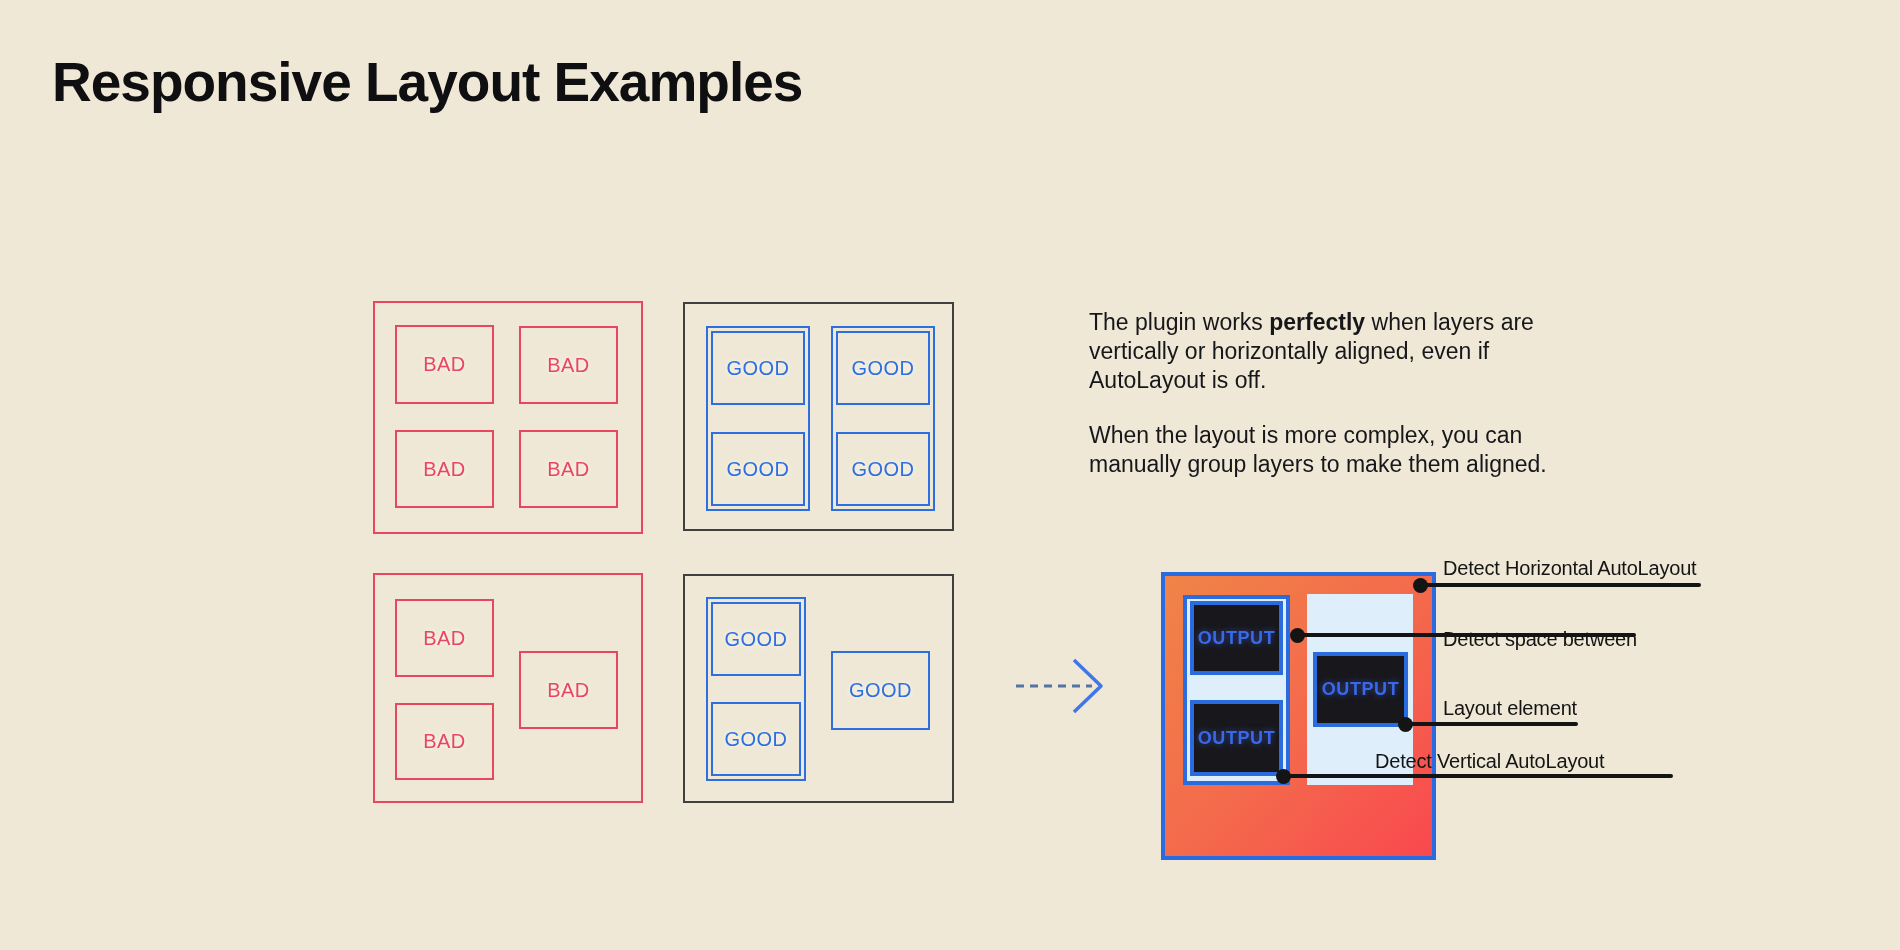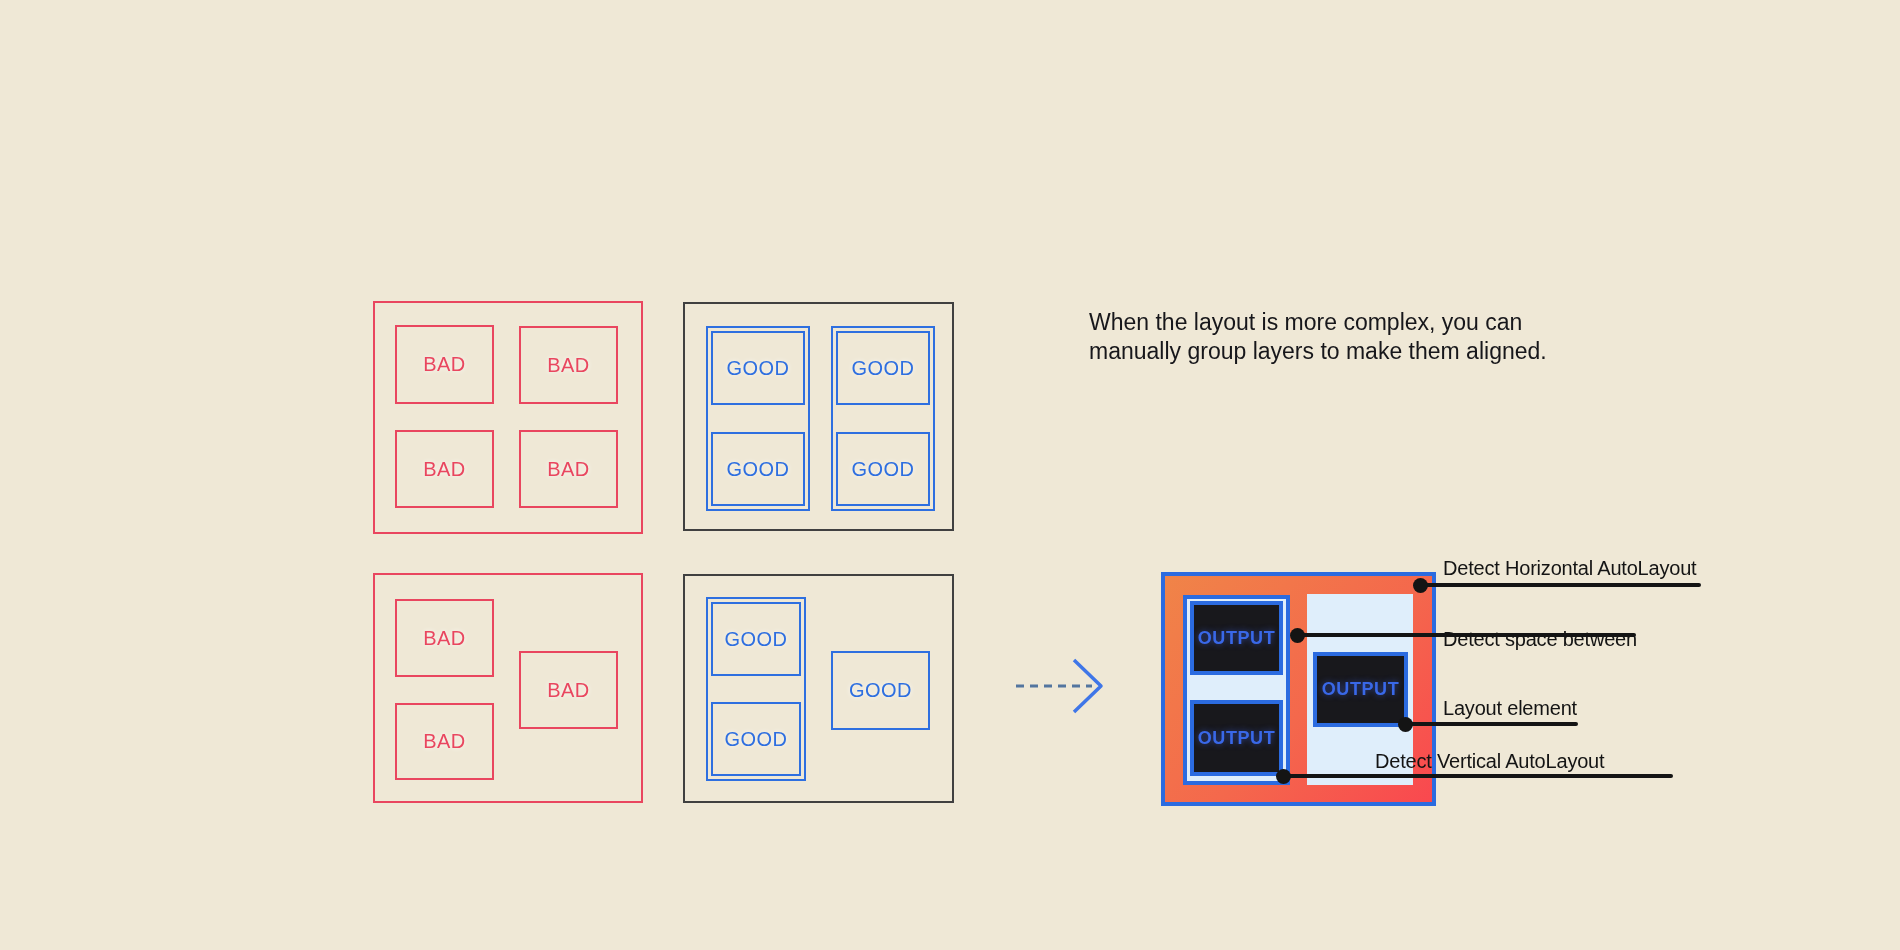--- a/index.html
+++ b/index.html
@@ -66,20 +66,21 @@
     letter-spacing:-0.2px;color:#141414;white-space:nowrap;
   }
   .ann-line{position:absolute;height:4px;background:#141414;border-radius:2px;}
   .ann-dot{position:absolute;width:15px;height:15px;border-radius:50%;background:#141414;}
 </style>
 </head>
 <body>
 
 <div id="stage">
 
+  <h1 class="page-title">Responsive Layout Examples</h1>
 
   <div class="frame red" style="left:373px;top:301px;width:270px;height:233px">
     <div class="cell red-box" style="left:20px;top:22px;width:99px;height:79px">BAD</div>
     <div class="cell red-box" style="left:144px;top:23px;width:99px;height:78px">BAD</div>
     <div class="cell red-box" style="left:20px;top:127px;width:99px;height:78px">BAD</div>
     <div class="cell red-box" style="left:144px;top:127px;width:99px;height:78px">BAD</div>
   </div>
 
   <div class="frame blue" style="left:683px;top:302px;width:271px;height:229px">
     <div class="wrap" style="left:21px;top:22px;width:104px;height:185px">
@@ -100,29 +101,30 @@
 
   <div class="frame blue" style="left:683px;top:574px;width:271px;height:229px">
     <div class="wrap" style="left:21px;top:21px;width:100px;height:184px">
       <div class="cell blue-box" style="left:3px;top:3px;width:90px;height:74px">GOOD</div>
       <div class="cell blue-box" style="left:3px;top:103px;width:90px;height:74px">GOOD</div>
     </div>
     <div class="cell blue-box" style="left:146px;top:75px;width:99px;height:79px">GOOD</div>
   </div>
 
   <div class="desc">
+    <p><span>The plugin works </span><strong>perfectly</strong><span> when layers are vertically or horizontally aligned, even if AutoLayout is off.</span></p>
     <p>When the layout is more complex, you can manually group layers to make them aligned.</p>
   </div>
 
   <svg class="arrow-svg" width="95" height="60" viewBox="0 0 95 60">
     <line x1="4" y1="31" x2="80" y2="31" stroke="#53759F" stroke-width="3" stroke-dasharray="8 6"></line>
     <polyline points="62,5 89,31 62,57" fill="none" stroke="#3F76E8" stroke-width="3.5" stroke-linejoin="round"></polyline>
   </svg>
 
-  <div class="frame output" style="left:1161px;top:572px;width:275px;height:234px">
+  <div class="frame output" style="left:1161px;top:572px;width:275px;height:288px">
     <div class="owrap" style="left:18px;top:19px;width:107px;height:190px">
       <div class="obox" style="left:3px;top:2px;width:93px;height:74px">OUTPUT</div>
       <div class="obox" style="left:3px;top:101px;width:93px;height:76px">OUTPUT</div>
     </div>
     <div class="opanel" style="left:142px;top:18px;width:106px;height:191px"></div>
     <div class="obox" style="left:148px;top:76px;width:95px;height:75px">OUTPUT</div>
   </div>
 
   <div class="ann-label" style="left:1443px;top:557px">Detect Horizontal AutoLayout</div>
   <div class="ann-line" style="left:1420px;top:583px;width:281px"></div>

